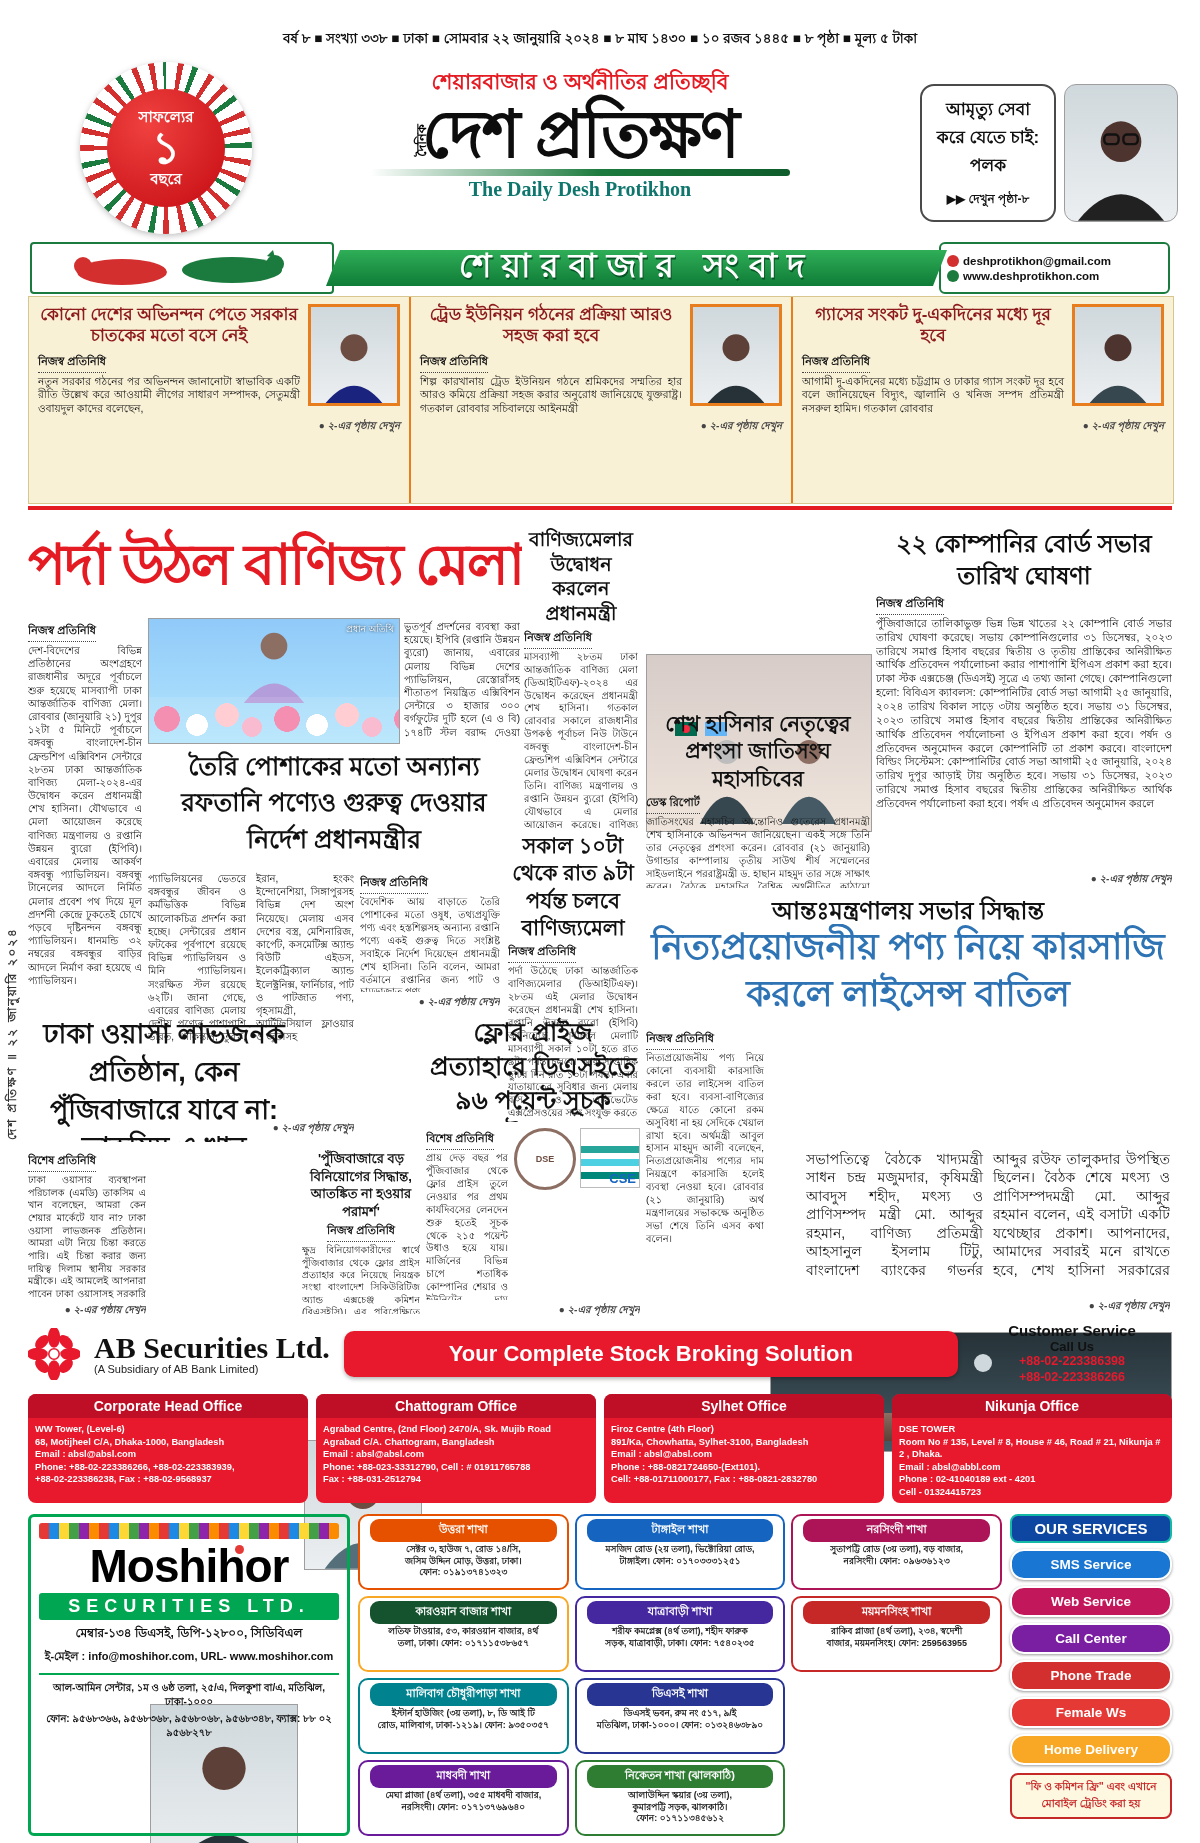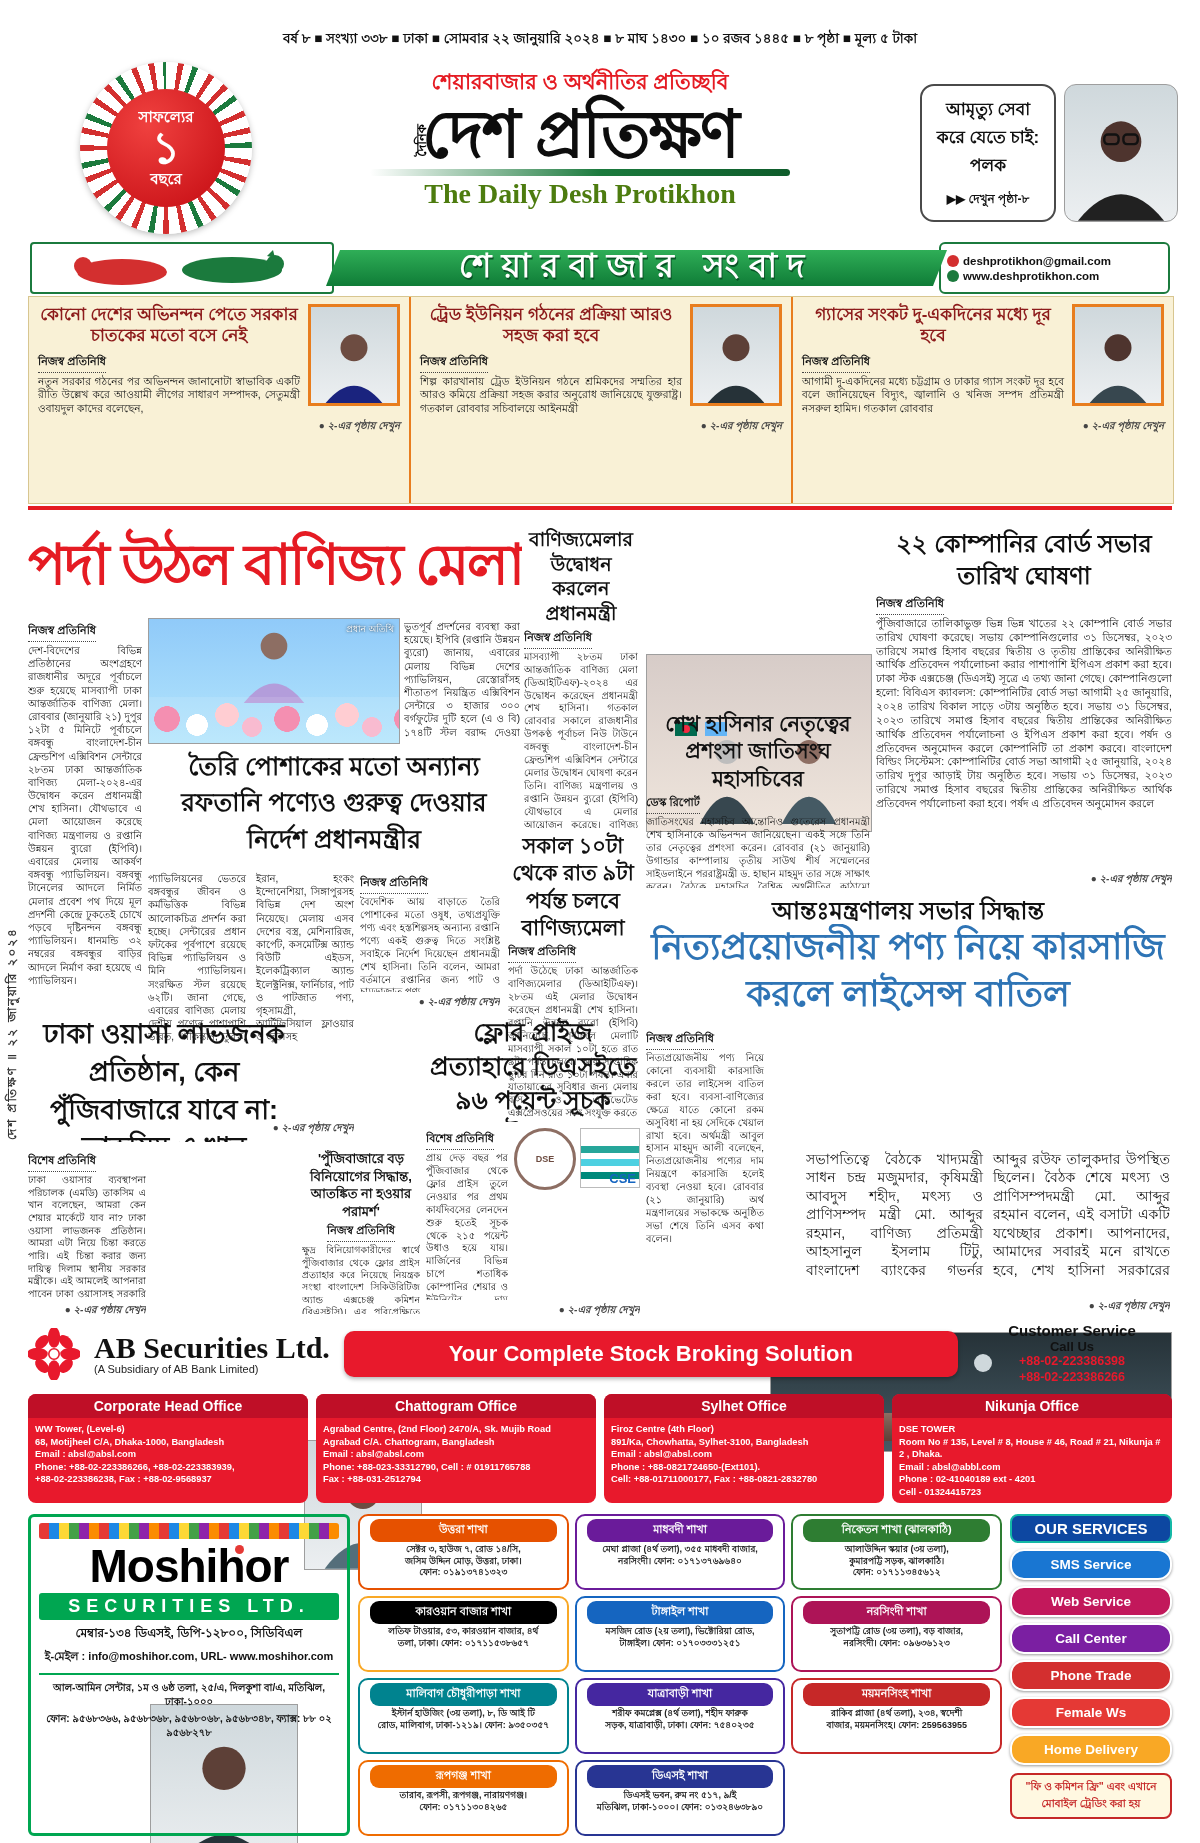--- a/index.html
+++ b/index.html
@@ -17,21 +17,21 @@
   .label-on-photo{position:absolute;top:3px;right:5px;color:#fff;font-size:9px;font-weight:normal;text-shadow:0 0 3px #000;}
   
   .badge-ring{width:172px;height:172px;border-radius:50%;
      background:repeating-conic-gradient(#ffffff 0deg 8deg,#d32f2f 8deg 12deg,#ffffff 12deg 18deg,#1b7a3d 18deg 22deg,#ffffff 22deg 30deg,#d32f2f 30deg 34deg);
      display:flex;align-items:center;justify-content:center;box-shadow:0 2px 6px rgba(0,0,0,.25);}
   .badge-core{width:118px;height:118px;border-radius:50%;background:radial-gradient(circle at 35% 30%,#f0413f,#c40b12);
      color:#fff;display:flex;flex-direction:column;align-items:center;justify-content:center;line-height:1.05;}
   .tagline{color:#e51b23;font-weight:bold;font-size:21px;}
   .mast-title{font-size:66px;font-weight:900;letter-spacing:-2px;color:#0d0d0d;line-height:1.0;}
   .mast-underline{height:7px;width:420px;margin:2px auto 2px;background:linear-gradient(90deg,rgba(27,122,61,0) 0%,#1b7a3d 55%,#0e5c2b 100%);border-radius:4px;}
-  .mast-sub{font-family:"Liberation Serif",serif;font-size:28px;font-weight:bold;color:#4d7c0f;}
+  .mast-sub{font-family:"Liberation Serif",serif;font-size:20px;font-weight:bold;color:#0f766e;}
   .promo-box{border:2px solid #4a4a4a;border-radius:14px;padding:10px 8px;text-align:center;}
   
   .banner{display:flex;height:52px;}
   .banner-left{width:300px;background:#fff;border:2px solid #1b7a3d;border-radius:4px;display:flex;align-items:center;justify-content:center;gap:6px;}
   .banner-mid{flex:1;background:linear-gradient(180deg,#2fae57,#0f7c37);clip-path:polygon(14px 0,100% 0,calc(100% - 14px) 100%,0 100%);
      display:flex;align-items:center;justify-content:center;margin:8px -8px;z-index:1;}
   .banner-title{color:#fff;font-weight:900;font-size:33px;letter-spacing:10px;text-shadow:1px 2px 0 #085426;}
   .banner-right{width:215px;border:2px solid #1b7a3d;border-radius:6px;background:#fff;display:flex;flex-direction:column;justify-content:center;padding:0 6px;gap:3px;}
   .contact-line{display:flex;align-items:center;gap:4px;font-weight:bold;font-size:11.5px;color:#111;}
   .dot-ic{width:12px;height:12px;border-radius:50%;display:inline-block;}
@@ -427,33 +427,28 @@
     </div>
 
     <div class="bgrid">
       <div class="bbox" style="border-color: rgb(230, 81, 0);">
           <div class="bpill" style="background: rgb(230, 81, 0);">উত্তরা শাখা</div>
           <div class="blines">সেক্টর ৩, হাউজ ৭, রোড ১৪/সি,
 জসিম উদ্দিন মোড়, উত্তরা, ঢাকা।
 ফোন: ০১৯১৩৭৪১৩২৩</div>
         </div>
       <div class="bbox" style="border-color: rgb(249, 168, 37);">
-          <div class="bpill" style="background: #000000;">কারওয়ান বাজার শাখা</div>
+          <div class="bpill" style="background: #14532d;">কারওয়ান বাজার শাখা</div>
           <div class="blines">লতিফ টাওয়ার, ৫৩, কারওয়ান বাজার, ৪র্থ
 তলা, ঢাকা। ফোন: ০১৭১১৫৩৮৬৫৭</div>
         </div>
       <div class="bbox" style="border-color: rgb(0, 131, 143);">
           <div class="bpill" style="background: rgb(0, 131, 143);">মালিবাগ চৌধুরীপাড়া শাখা</div>
           <div class="blines">ইস্টার্ন হাউজিং (৩য় তলা), ৮, ডি আই টি
 রোড, মালিবাগ, ঢাকা-১২১৯। ফোন: ৯৩৫০৩৫৭</div>
-        </div>
-      <div class="bbox" style="border-color: rgb(239, 108, 0);">
-          <div class="bpill" style="background: rgb(239, 108, 0);">রূপগঞ্জ শাখা</div>
-          <div class="blines">তারাব, রূপসী, রূপগঞ্জ, নারায়ণগঞ্জ।
-ফোন: ০১৭১১৩০৪২৬৫</div>
         </div>
       <div class="bbox" style="border-color: rgb(106, 27, 154);">
           <div class="bpill" style="background: rgb(106, 27, 154);">মাধবদী শাখা</div>
           <div class="blines">মেঘা প্লাজা (৪র্থ তলা), ৩৫৫ মাধবদী বাজার,
 নরসিংদী। ফোন: ০১৭১৩৭৬৯৬৪০</div>
         </div>
       <div class="bbox" style="border-color: rgb(21, 101, 192);">
           <div class="bpill" style="background: rgb(21, 101, 192);">টাঙ্গাইল শাখা</div>
           <div class="blines">মসজিদ রোড (২য় তলা), ভিক্টোরিয়া রোড,
 টাঙ্গাইল। ফোন: ০১৭০৩৩৩১২৫১</div>

